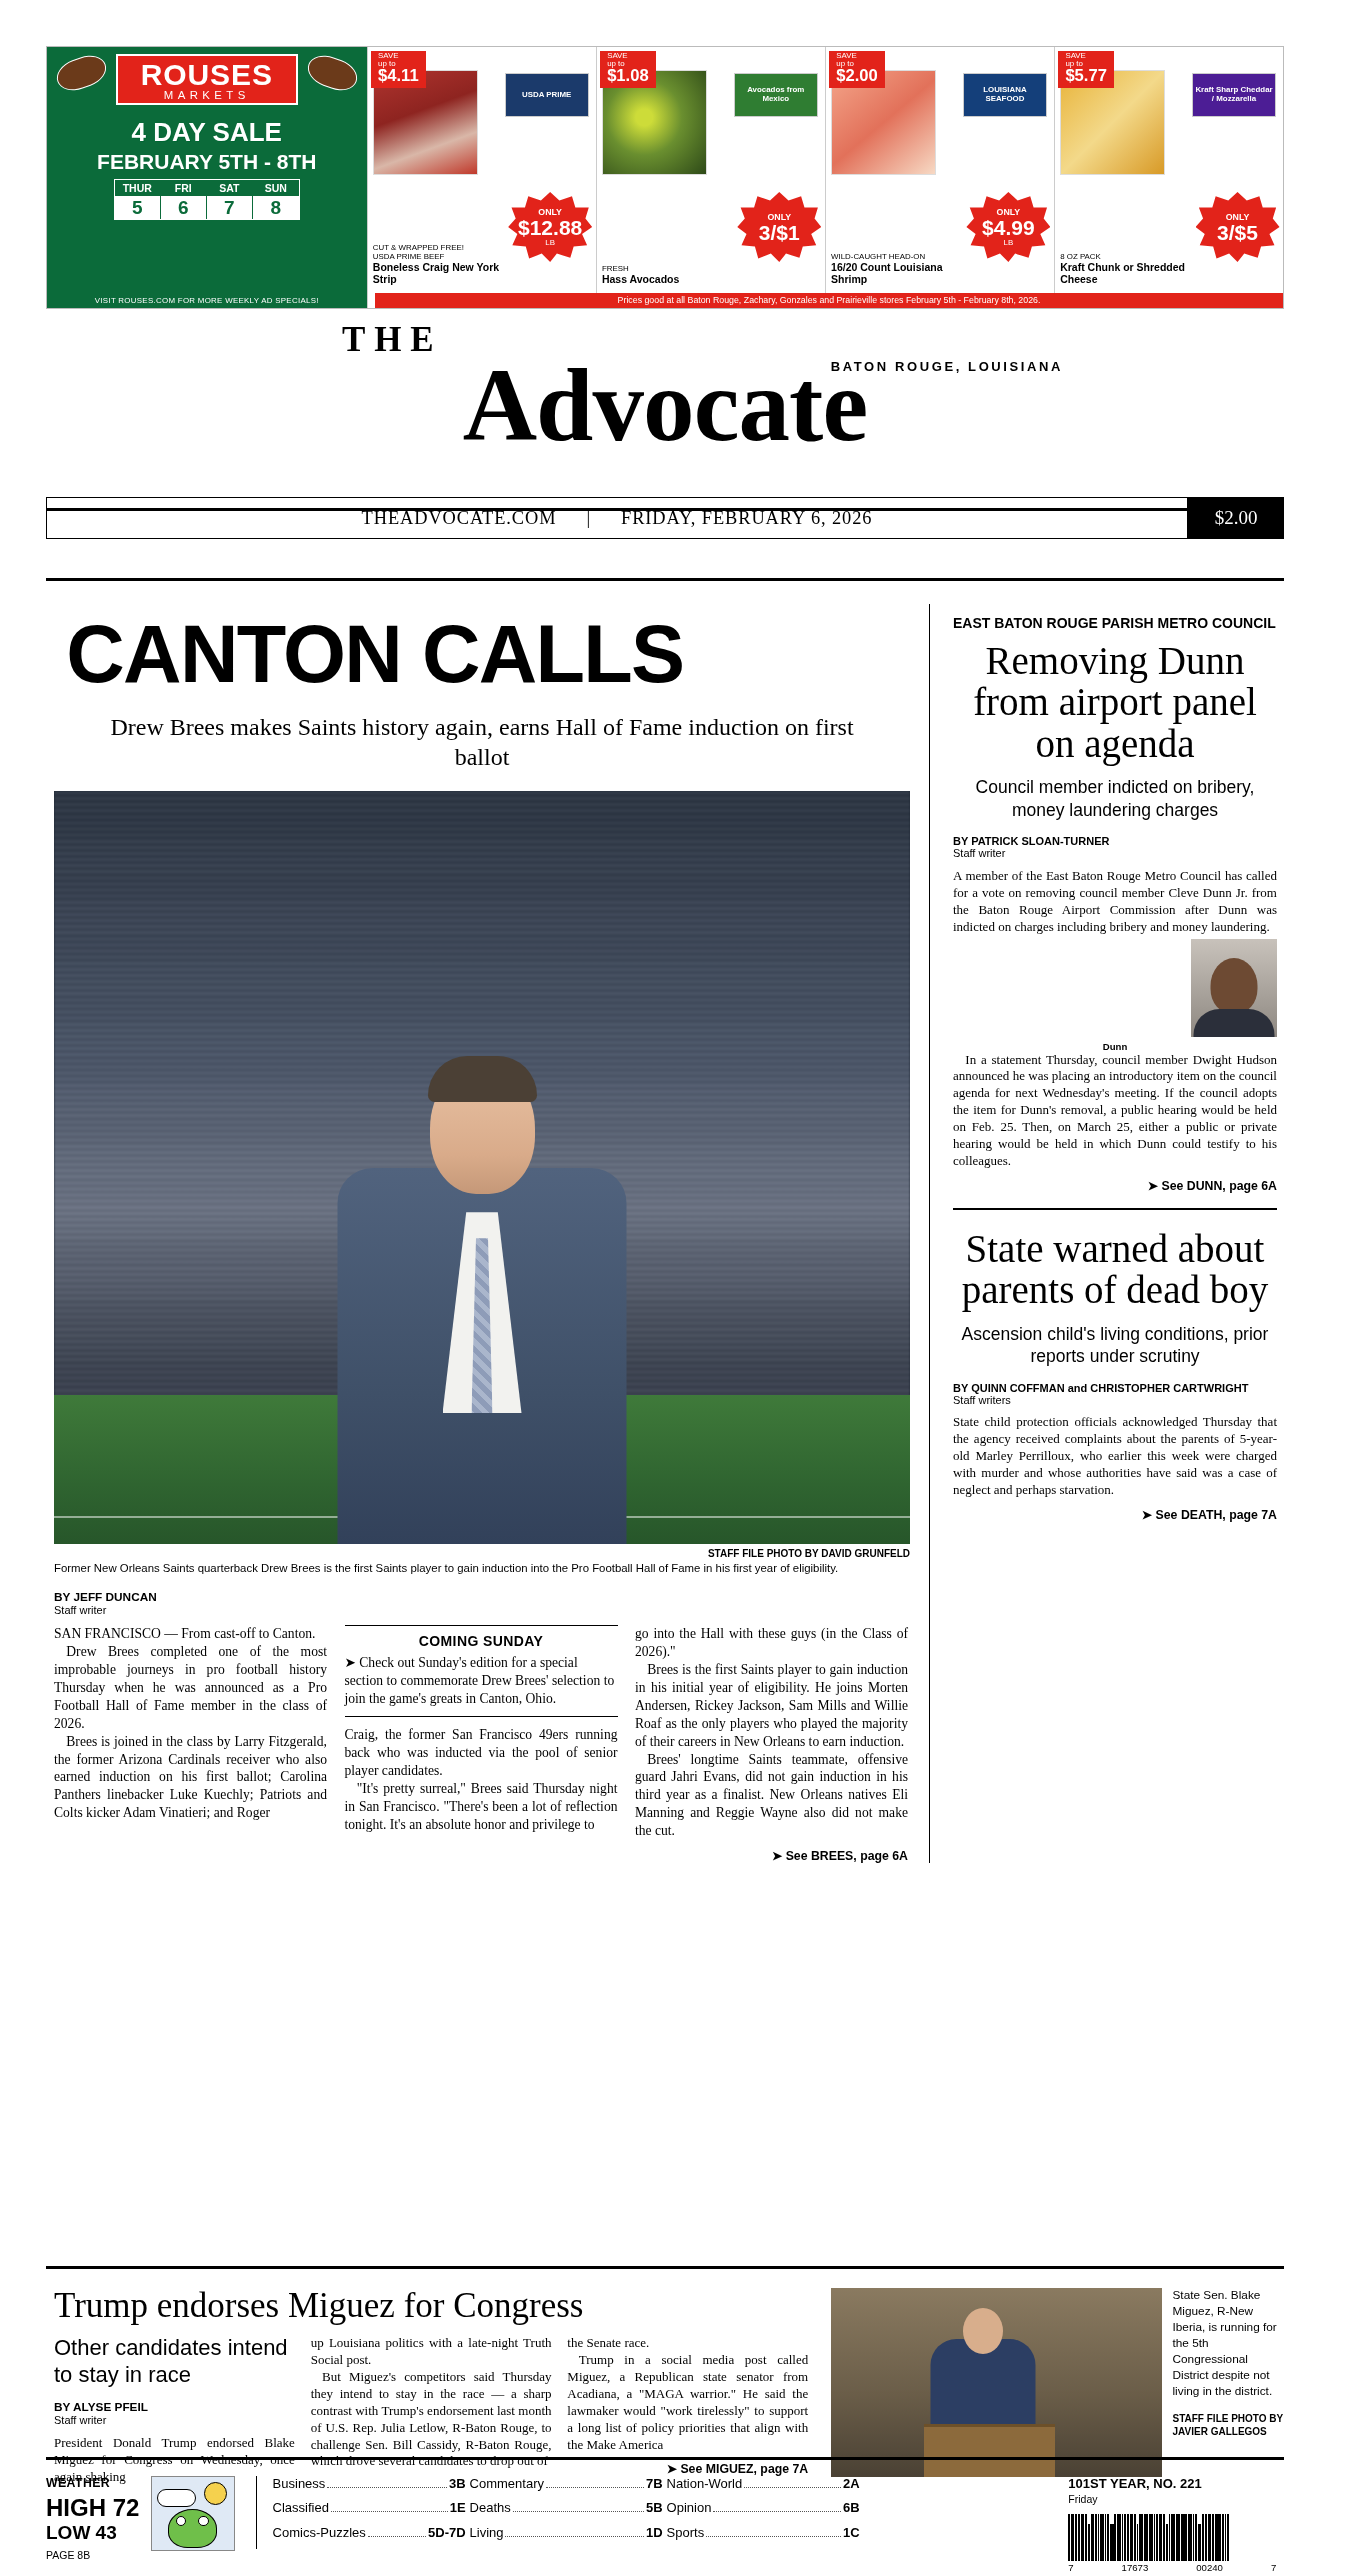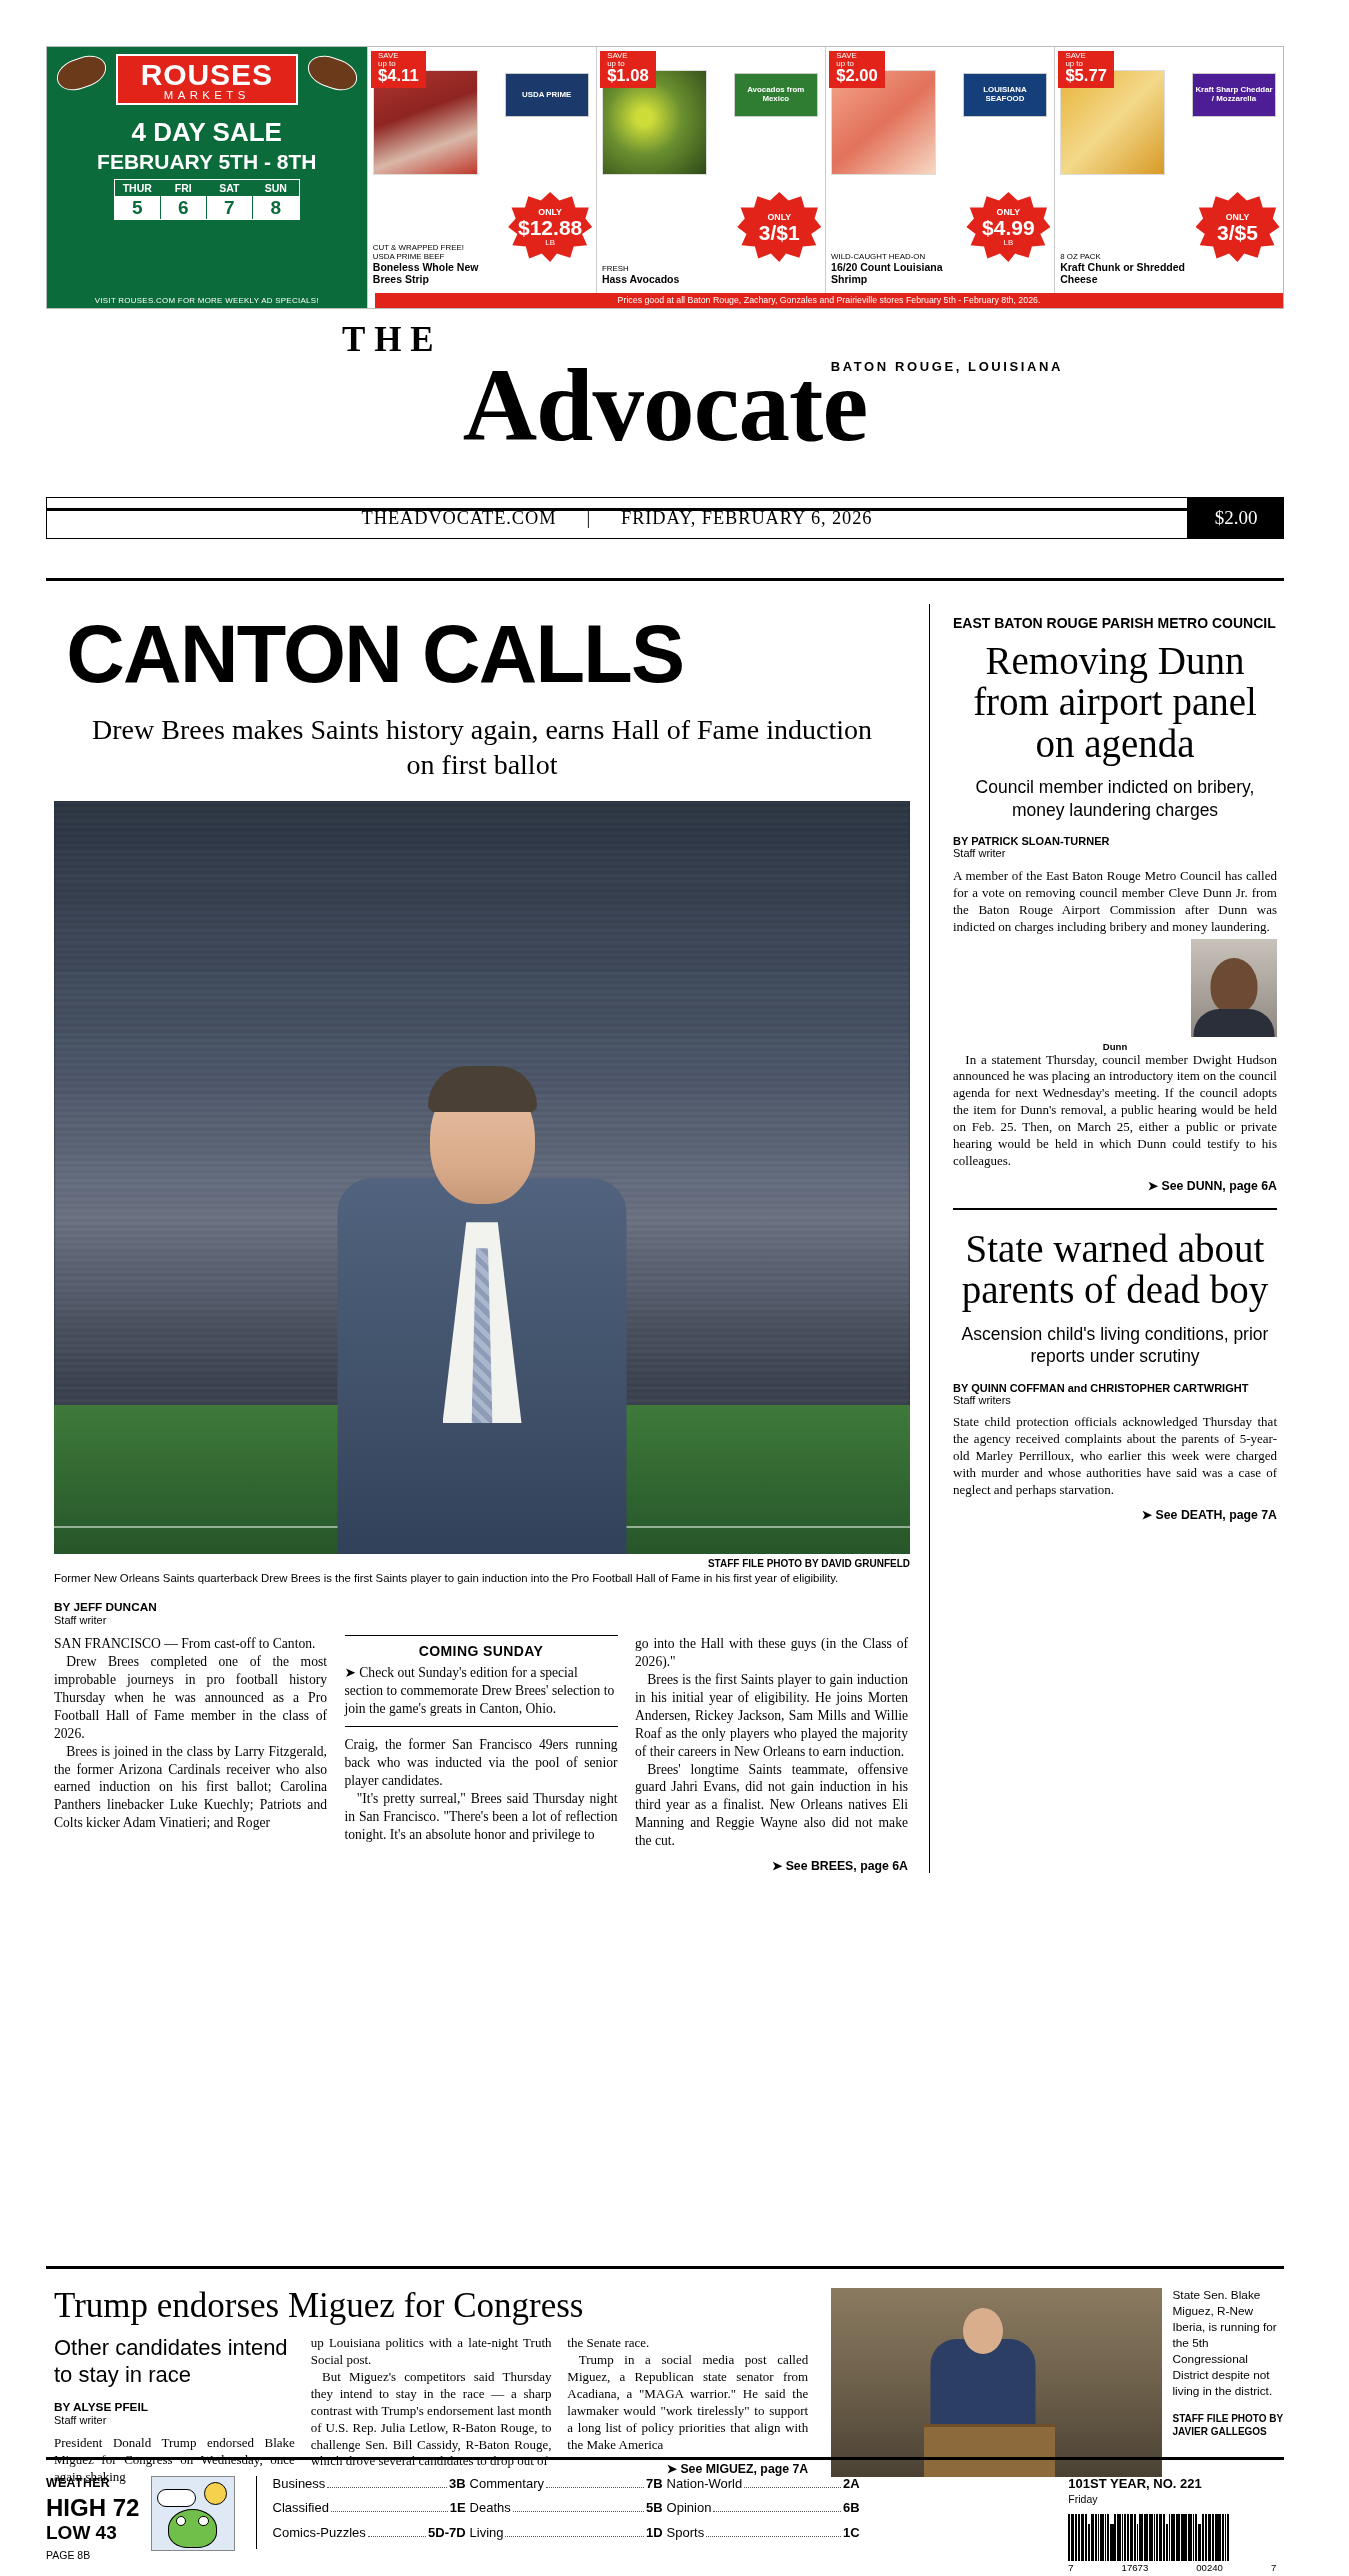--- a/index.html
+++ b/index.html
@@ -270,21 +270,21 @@
   .lead-head {
     font-family: "Liberation Sans", sans-serif;
     font-size: 81px;
     font-weight: bold;
     letter-spacing: -1.7px;
     line-height: .95;
     padding: 12.3px 0 0 12.3px;
   }
   .lead-deck {
     font-family: "Liberation Serif", serif;
-    font-size: 28px;
+    font-size: 24px;
     line-height: 1.25;
     text-align: center;
     margin: 19px 30px 0;
   }
   .lead-photo {
     margin-top: 19px;
     width: 100%;
     height: 753px;
     position: relative;
     overflow: hidden;
@@ -671,21 +671,21 @@
       <div class="save-badge">
         <span>SAVE</span>
         <span>up to</span>
         <b>$4.11</b>
       </div>
       <div class="ad-photo meat"></div>
       <div class="brand-chip chip-prime">USDA PRIME</div>
       <div class="ad-cap">
         <div class="pre">CUT &amp; WRAPPED FREE!</div>
         <div class="pre">USDA PRIME BEEF</div>
-        <div class="nm">Boneless Whole New Brees Strip</div>
+        <div class="nm">Boneless Craig New York Strip</div>
       </div>
       <div class="burst">
         <div class="only">ONLY</div>
         <div class="price">$12.88</div>
         <div class="unit">LB</div>
       </div>
     </div>
 
     <div class="ad-panel ad-item">
       <div class="save-badge">

